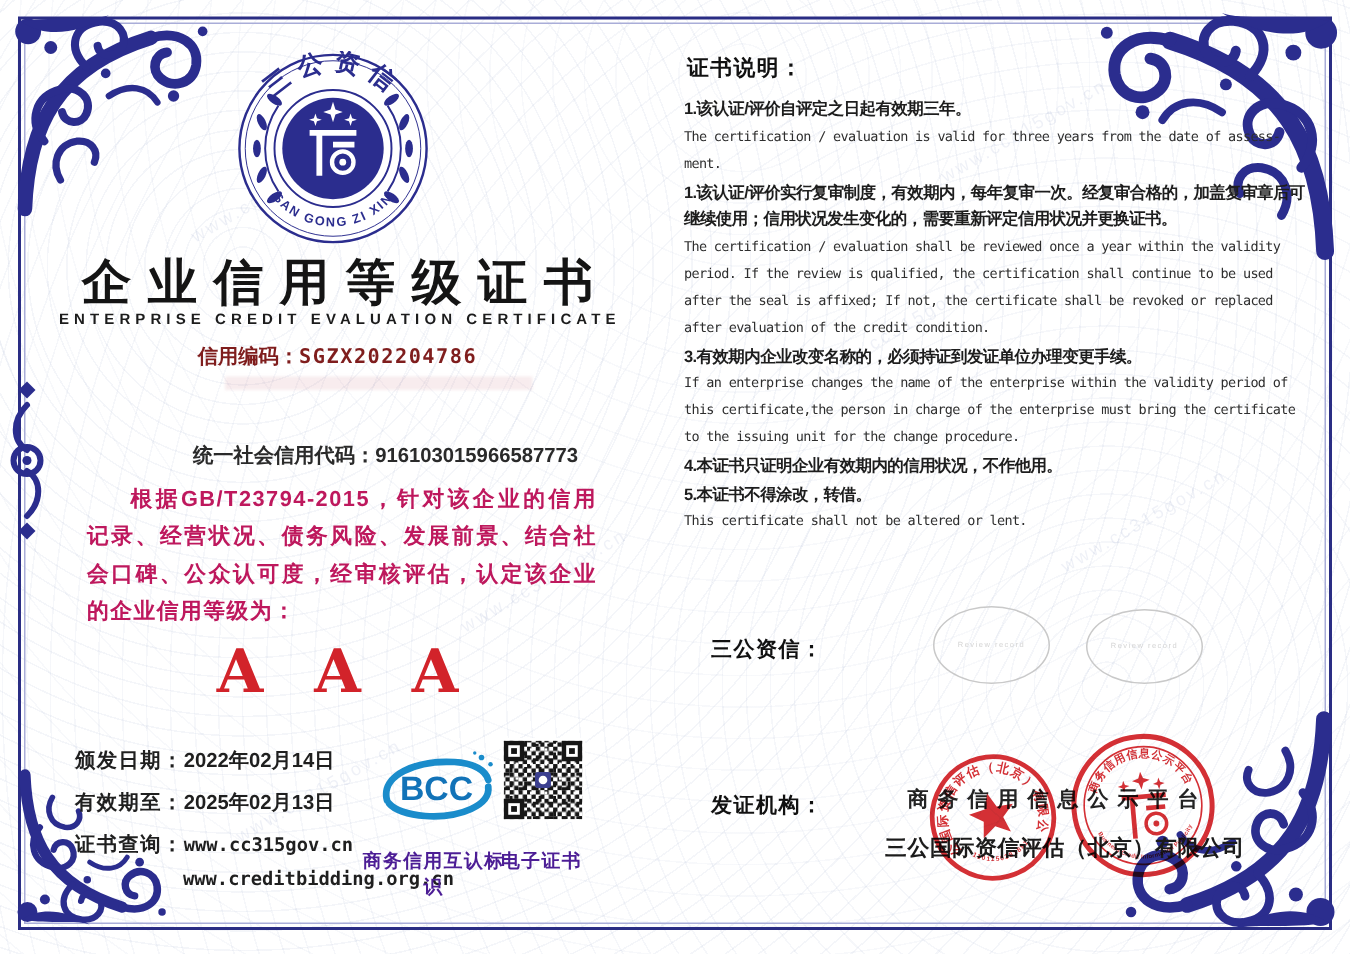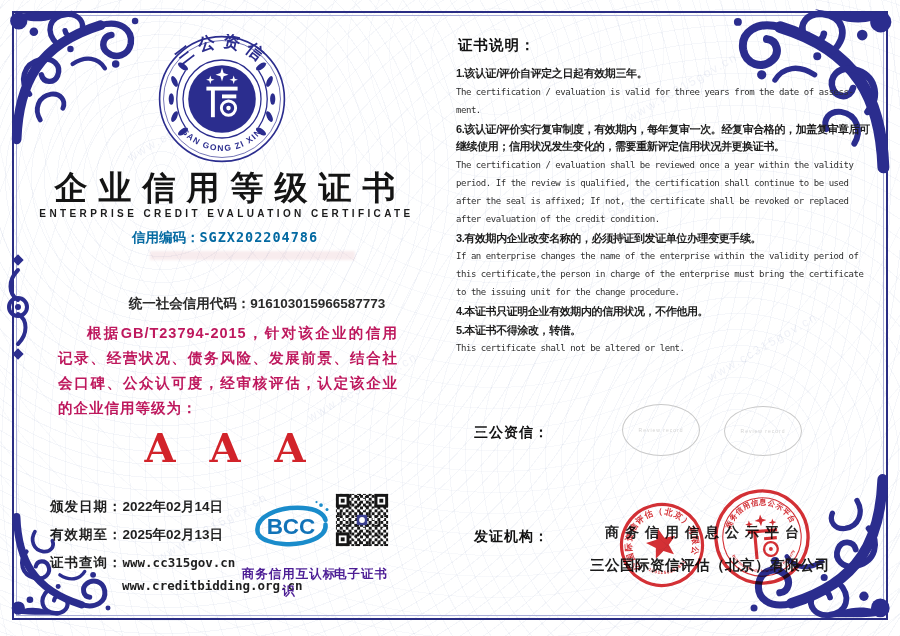--- a/index.html
+++ b/index.html
@@ -14,21 +14,21 @@
   .frame2{position:absolute;left:16px;right:16px;top:15px;bottom:20px;border:1px solid #a9add8;z-index:1;}
   .corner{position:absolute;z-index:2;color:#2b2d8e;}
   .wm{position:absolute;z-index:1;font-size:12px;letter-spacing:2px;color:rgba(80,100,165,.09);
       transform:rotate(-30deg);white-space:nowrap;}
   .abs{position:absolute;z-index:3;}
   .center{text-align:center;}
   .title{left:15px;top:166px;width:420px;font-size:33px;font-weight:900;letter-spacing:11px;
          text-indent:11px;color:#141414;}
   .subtitle{left:15px;top:208px;width:420px;font-size:10px;font-weight:700;letter-spacing:3.4px;
             text-indent:3px;color:#1c1c1c;}
-  .codeline{left:15px;top:229px;width:420px;font-size:13.5px;font-weight:700;color:#0369a1;}
+  .codeline{left:15px;top:229px;width:420px;font-size:13.5px;font-weight:700;color:#7f1d1d;}
   .codeline .mono{font-family:"DejaVu Sans Mono",monospace;letter-spacing:1px;}
   .smudge{left:150px;top:251px;width:205px;height:9px;background:rgba(205,120,135,.14);filter:blur(1.2px);}
   .uscc{left:15px;top:295px;width:420px;font-size:13.5px;font-weight:700;color:#2a2a2a;margin-left:32px;}
   .statement{left:58px;top:321px;width:340px;font-size:14.5px;font-weight:700;letter-spacing:1px;
              line-height:25px;text-align:justify;text-indent:2em;color:#be185d;}
   .grade{left:15px;top:424px;width:420px;font-family:"DejaVu Serif",serif;font-weight:700;
          font-size:40px;letter-spacing:34px;text-indent:34px;color:#d2232a;}
   .frow{left:50px;font-size:13.5px;color:#1f1f1f;white-space:nowrap;}
   .frow .flabel{font-weight:800;letter-spacing:1px;}
   .frow .fval{font-weight:600;}
@@ -239,21 +239,21 @@
     <circle cx="29" cy="29" r="3" fill="#ffffff"></circle>
   </svg>
   <div class="abs small-label center" style="left:332px;top:566px;width:58px">电子证书</div>
 
   <div class="abs instr-head">证书说明：</div>
 
   <div class="abs instr">
     <div class="zh-item">1.该认证/评价自评定之日起有效期三年。</div>
     <div class="en-item">The certification / evaluation is valid for three years from the date of assess-
 ment.</div>
-    <div class="zh-item">6.该认证/评价实行复审制度，有效期内，每年复审一次。经复审合格的，加盖复审章后可
+    <div class="zh-item">1.该认证/评价实行复审制度，有效期内，每年复审一次。经复审合格的，加盖复审章后可
 继续使用；信用状况发生变化的，需要重新评定信用状况并更换证书。</div>
     <div class="en-item">The certification / evaluation shall be reviewed once a year within the validity
 period. If the review is qualified,  the certification shall continue to be used
 after the seal is affixed; If not, the certificate shall be revoked or replaced
 after evaluation of the credit condition.</div>
     <div class="zh-item">3.有效期内企业改变名称的，必须持证到发证单位办理变更手续。</div>
     <div class="en-item">If an enterprise changes the name of the enterprise within the validity period of
 this certificate,the person in charge of the enterprise must bring the certificate
 to the issuing unit for the change procedure.</div>
     <div class="zh-item">4.本证书只证明企业有效期内的信用状况，不作他用。</div>

